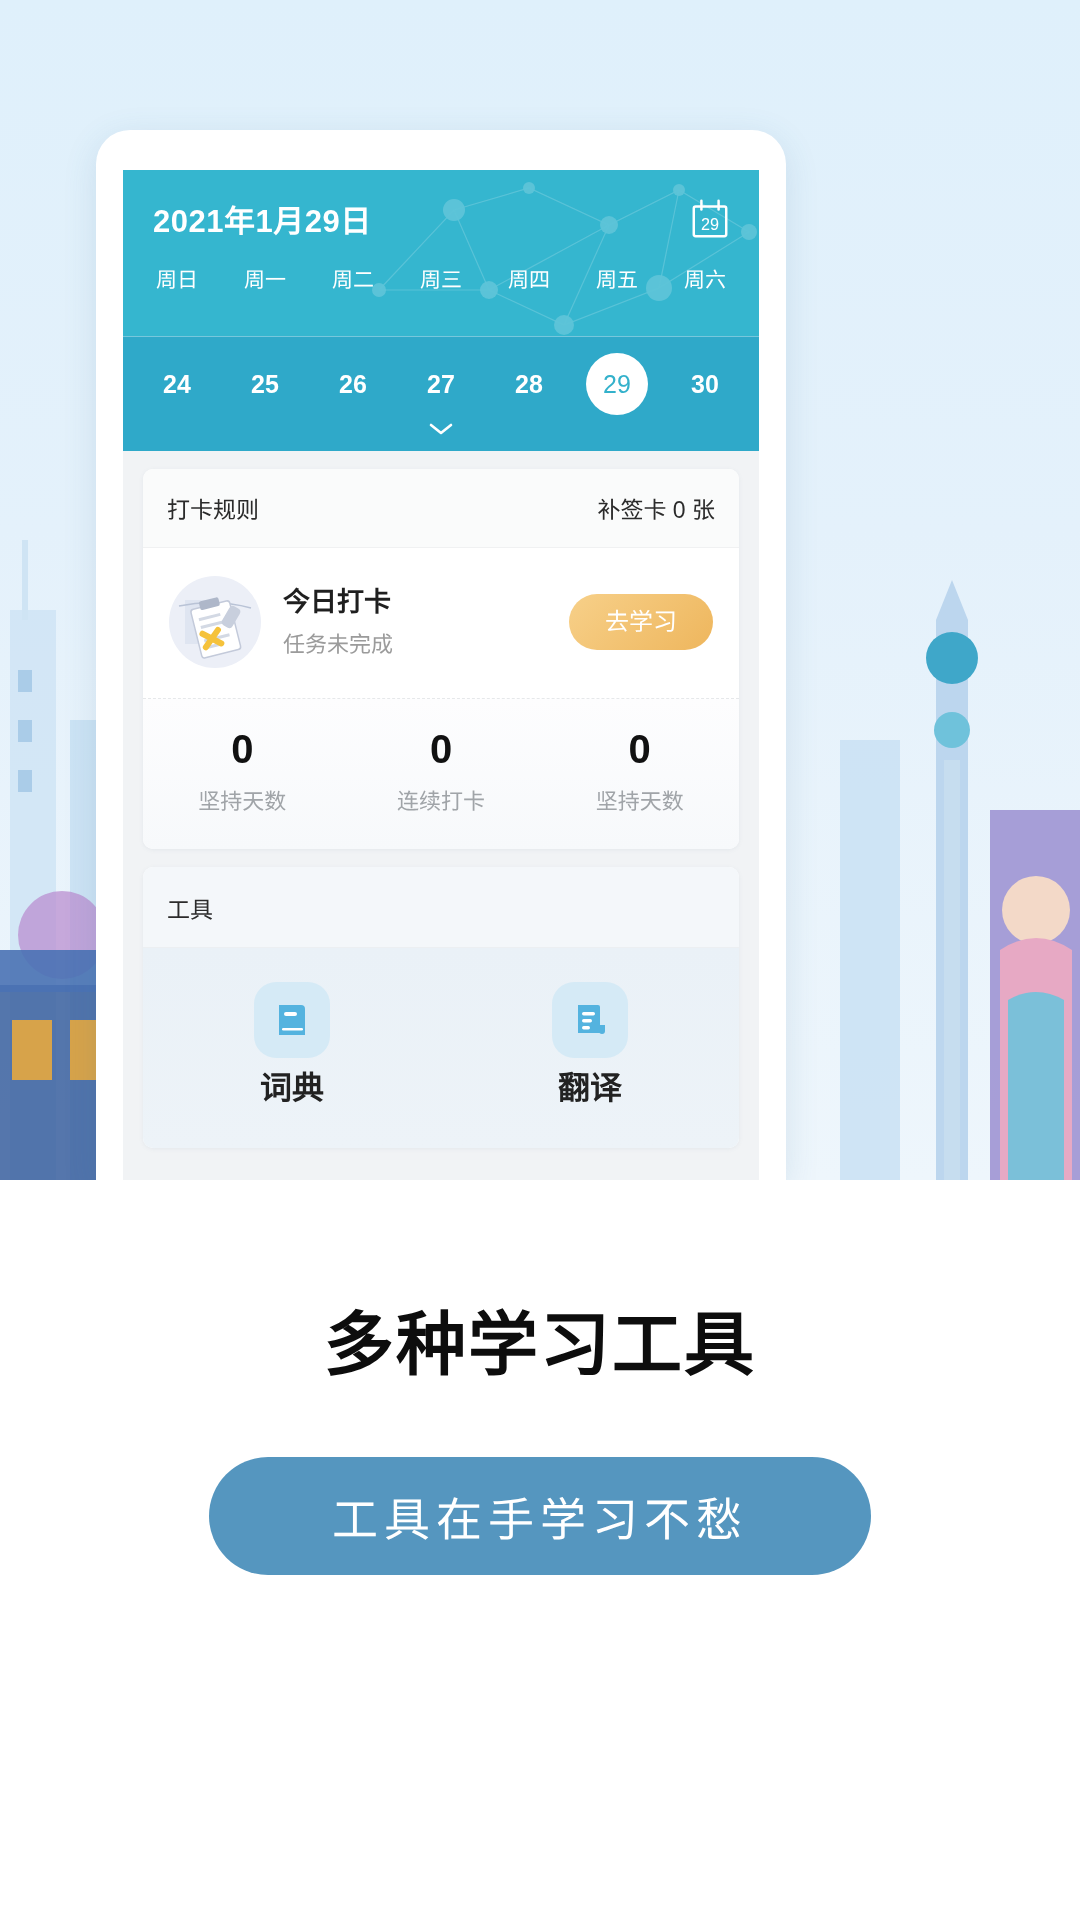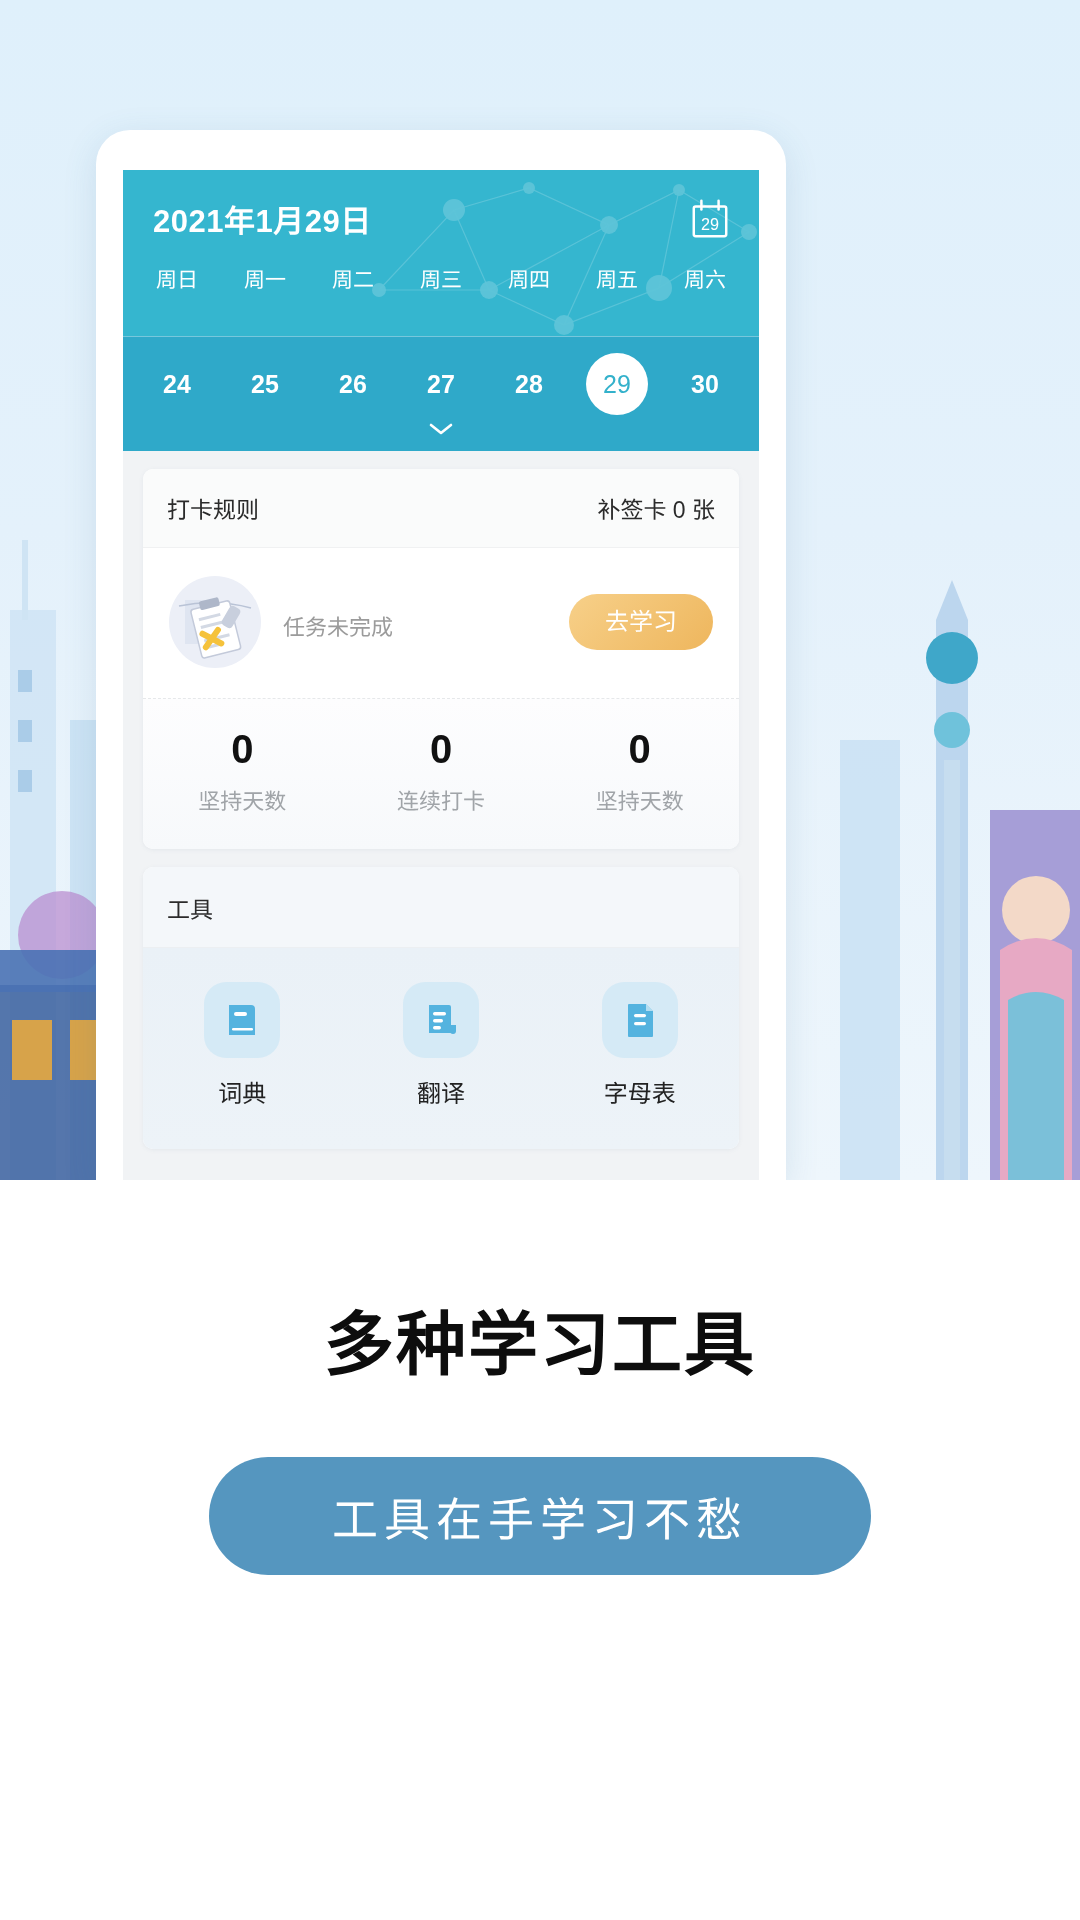--- a/index.html
+++ b/index.html
@@ -231,23 +231,24 @@
     width: 76px; height: 76px;
     margin: 0 auto;
     border-radius: 22px;
     background: #d5eaf6;
     display: flex;
     align-items: center;
     justify-content: center;
   }
   .tool-icon svg { width: 44px; height: 44px; }
   .tool-label {
-    margin-top: 16px;
-    font-size: 24px;
+    margin-top: 4px;
+    font-size: 32px;
     color: #222222;
+    font-weight: bold;
   }
 
   
   .promo {
     position: absolute;
     left: 0;
     top: 1180px;
     width: 1080px;
     height: 740px;
     background: #ffffff;
@@ -392,20 +393,21 @@
                 <rect x="32" y="46" width="28" height="3" fill="#d3d9e4"></rect>
                 <rect x="32" y="60" width="26" height="3" fill="#d3d9e4"></rect>
                 <rect x="32" y="67" width="18" height="3" fill="#d3d9e4"></rect>
                 <rect x="36" y="22" width="20" height="9" rx="2" fill="#aeb7c9"></rect>
                 <path d="M32 54 l16 14 M48 54 l-16 14" stroke="#f5c23b" stroke-width="6" stroke-linecap="round"></path>
               </g>
               <rect x="56" y="30" width="12" height="22" rx="4" fill="#c8cfdd" transform="rotate(30 62 41)"></rect>
             </svg>
           </div>
           <div class="checkin-text">
+            <div class="checkin-title">今日打卡</div>
             <div class="checkin-sub">任务未完成</div>
           </div>
           <button class="go-btn">去学习</button>
         </div>
 
         <div class="stats">
           <div class="stat">
             <div class="num">0</div>
             <div class="lbl">坚持天数</div>
           </div>
@@ -442,31 +444,20 @@
                 <path d="M10 7 h20 a2 2 0 0 1 2 2 v26 h-22 z" fill="#54b3df"></path>
                 <path d="M32 27 h5 v6 a3 3 0 0 1 -6 0 v-6 z" fill="#54b3df"></path>
                 <rect x="14" y="14" width="13" height="3.4" rx="1.7" fill="#ffffff"></rect>
                 <rect x="14" y="21" width="10" height="3.4" rx="1.7" fill="#ffffff"></rect>
                 <rect x="14" y="28" width="8" height="3.4" rx="1.7" fill="#ffffff"></rect>
               </svg>
             </div>
             <div class="tool-label">翻译</div>
           </div>
 
-          <div class="tool">
-            <div class="tool-icon">
-              <svg viewBox="0 0 44 44">
-                <path d="M11 6 h17 l7 7 v25 a1 1 0 0 1 -1 1 h-23 a1 1 0 0 1 -1 -1 v-31 a1 1 0 0 1 1 -1 z" fill="#54b3df"></path>
-                <path d="M28 6 l7 7 h-7 z" fill="#ffffff" opacity="0.55"></path>
-                <rect x="16" y="16" width="12" height="3.2" rx="1.6" fill="#ffffff"></rect>
-                <rect x="16" y="24" width="12" height="3.2" rx="1.6" fill="#ffffff"></rect>
-              </svg>
-            </div>
-            <div class="tool-label">字母表</div>
-          </div>
 
         </div>
       </div>
 
     </div>
   </div>
 </div>
 
 <div class="promo">
   <div class="promo-title">多种学习工具</div>

